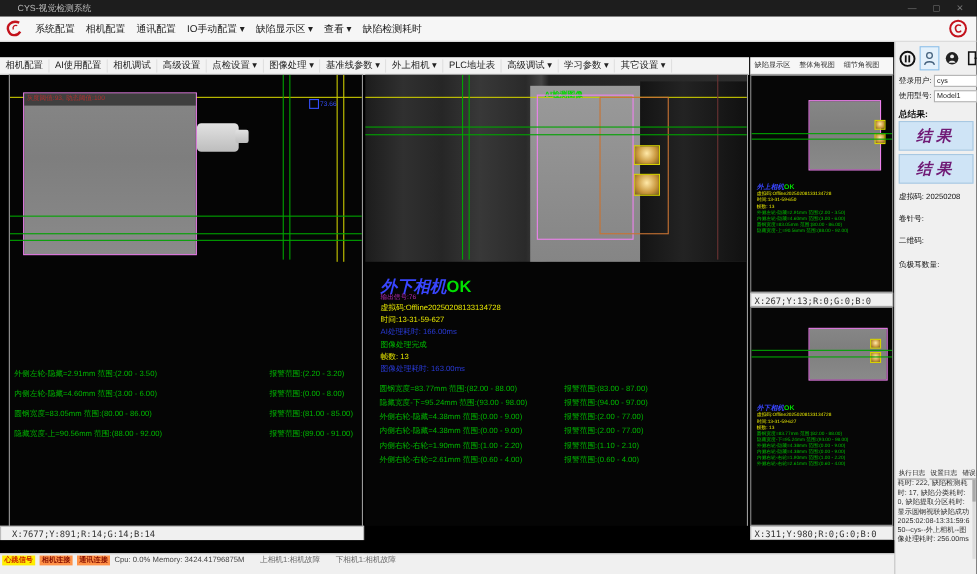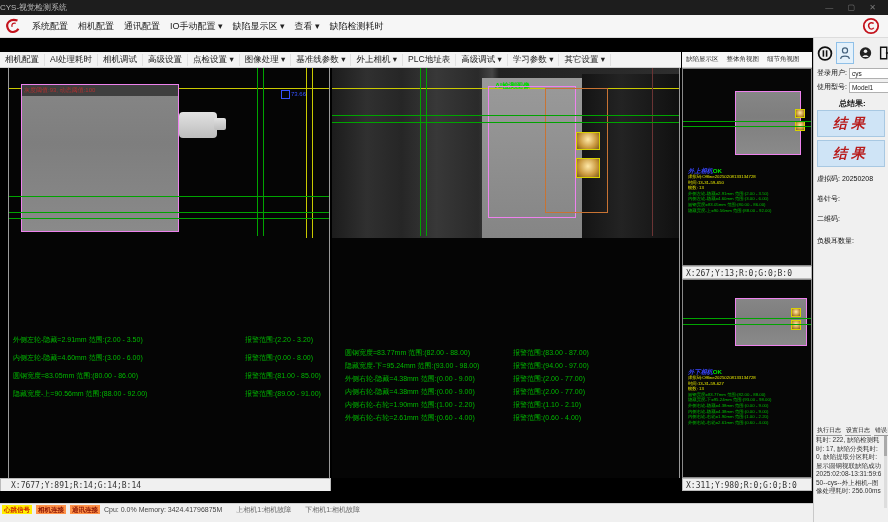--- a/index.html
+++ b/index.html
@@ -1,21 +1,21 @@
 <!DOCTYPE html>
 <html><head>
 <meta charset="utf-8">
 <style>
   html,body{margin:0;padding:0;background:#333;}
   #app{position:relative;width:888px;height:522px;background:#000;overflow:hidden;
        font-family:"Liberation Sans",sans-serif;-webkit-font-smoothing:antialiased;}
   .abs{position:absolute;}
   
   .titlebar{left:0;top:0;width:888px;height:15px;background:#1d1d1d;color:#b9b9b9;
-            font-size:8px;line-height:15px;padding-left:0;box-sizing:border-box;}
+            font-size:8px;line-height:15px;padding-left:16px;box-sizing:border-box;}
   .wctrl{position:absolute;top:0;right:6px;height:15px;line-height:15px;color:#777;font-size:8px;letter-spacing:6px;}
   
   .menubar{left:0;top:15px;width:888px;height:23px;background:#f6f6f6;border-bottom:1px solid #dcdcdc;
            display:flex;align-items:center;box-sizing:border-box;}
   .menubar .logo{width:20px;height:18px;margin:0 4px 0 3px;}
   .menu-item{font-size:9px;color:#222;margin:0 5px;white-space:nowrap;cursor:default;}
   .brand-right{position:absolute;right:8px;top:17px;width:18px;height:18px;}
   
   .tabrow{left:0;top:38px;width:812px;height:14px;background:#ececec;border-bottom:1px solid #d5d5d5;box-sizing:border-box;}
   .tab-active{position:absolute;left:3px;top:1px;height:13px;background:#fcfcfc;border:1px solid #c9c9c9;border-bottom:none;
@@ -74,23 +74,23 @@
   .tinyblock .tt .ok{color:#00e000;font-style:normal;}
   .tinyblock .ln{font-size:7px;line-height:9px;white-space:nowrap;}
   
   .rpanel{left:813px;top:38px;width:75px;height:484px;background:#f0f0f0;border-left:1px solid #c9c9c9;box-sizing:border-box;}
   .rp-btns{position:absolute;left:2px;top:4px;display:flex;gap:2px;align-items:center;}
   .rp-btn{width:16px;height:20px;display:flex;align-items:center;justify-content:center;background:transparent;border:1px solid transparent;}
   .rp-btn.sel{background:#e4f1fb;border:1px solid #8fc0e8;}
   .rp-row{position:absolute;left:3px;font-size:7px;color:#111;white-space:nowrap;}
   .rp-field{display:inline-block;background:#fff;border:1px solid #b0b0b0;font-size:6.5px;line-height:9px;
             min-width:34px;padding:0 2px;vertical-align:middle;color:#222;}
-  .result-label{font-size:8px;font-weight:bold;color:#111;margin-left:22px;}
+  .result-label{font-size:8px;font-weight:bold;color:#111;}
   .resultbox{position:absolute;left:3px;width:66px;height:25px;background:#cfe4f6;border:1px solid #a8c8e2;
-             color:#b91c1c;font-size:14px;font-weight:bold;font-style:italic;text-align:center;line-height:25px;letter-spacing:4px;}
+             color:#701a75;font-size:14px;font-weight:bold;font-style:italic;text-align:center;line-height:25px;letter-spacing:4px;}
   .logtabs{position:absolute;left:2px;top:388px;display:flex;gap:3px;}
   .logtab{font-size:6px;color:#222;border-bottom:1px solid #999;padding:0 1px;white-space:nowrap;}
   .logtext{position:absolute;left:2px;top:398px;width:66px;height:72px;font-size:6.5px;line-height:8.5px;color:#333;
            overflow:hidden;word-break:break-all;}
   .rp-scroll{position:absolute;right:1px;top:398px;width:3px;height:72px;background:#ddd;}
   .rp-scroll i{display:block;width:3px;height:20px;background:#aaa;}
   
   .gapblack{left:0;top:491px;width:813px;height:12px;background:#000;}
   .statusbar{left:0;top:503px;width:813px;height:19px;background:#f0f0f0;border-top:1px solid #cfcfcf;
              display:flex;align-items:flex-start;box-sizing:border-box;padding:1px 0 0 2px;gap:4px;}
@@ -128,21 +128,21 @@
     </div>
   <svg class="abs brand-right" viewBox="0 0 20 20">
     <circle cx="10" cy="10" r="8" fill="none" stroke="#c3121c" stroke-width="2"></circle>
     <path d="M13 7 C9 5 6 8 8 12 C9 14 12 14 13 12" fill="none" stroke="#c3121c" stroke-width="1.6"></path>
   </svg>
 
 
   <div class="abs toolbar">
 
   <span class="tool-item">相机配置</span>
-      <span class="tool-item">AI处理耗时</span>
+      <span class="tool-item">AI使用配置</span>
       <span class="tool-item">相机调试</span>
       <span class="tool-item">高级设置</span>
       <span class="tool-item">点检设置 ▾</span>
       <span class="tool-item">图像处理 ▾</span>
       <span class="tool-item">基准线参数 ▾</span>
       <span class="tool-item">外上相机 ▾</span>
       <span class="tool-item">PLC地址表</span>
       <span class="tool-item">高级调试 ▾</span>
       <span class="tool-item">学习参数 ▾</span>
       <span class="tool-item">其它设置 ▾</span>
@@ -211,20 +211,32 @@
     <div class="hline yel" style="left:0;right:0;top:20px;"></div>
     <div class="ai-label" style="left:163px;top:13px;">AI检测图像</div>
     <div class="roi" style="left:156px;top:18px;width:88px;height:132px;"></div>
     <div class="roi-orange" style="left:213px;top:20px;width:63px;height:125px;"></div>
     <div class="vline grn" style="left:88px;top:0;height:168px;"></div>
     <div class="vline grn" style="left:94px;top:0;height:168px;"></div>
     <div class="vline mar" style="left:320px;top:0;height:168px;"></div>
     <div class="hline grn" style="left:0;right:0;top:47px;"></div>
     <div class="hline grn" style="left:0;right:0;top:54px;"></div>
 
+    <div class="caminfo" style="left:14px;top:186px;">
+      <div class="cam-title">
+        <span>外下相机</span><span class="ok">OK</span>
+      </div>
+      <div class="sig">输出信号:76</div>
+      <div class="iline t-yellow">虚拟码:Offline20250208133134728</div>
+      <div class="iline t-yellow">时间:13-31-59-627</div>
+      <div class="iline t-blue">AI处理耗时: 166.00ms</div>
+      <div class="iline t-green">图像处理完成</div>
+      <div class="iline t-yellow">帧数: 13</div>
+      <div class="iline t-blue">图像处理耗时: 163.00ms</div>
+    </div>
 
     <div class="meas mM" style="left:13px;top:280px;width:330px;">
 
         <div class="mrow">
           <span>圆钢宽度=83.77mm 范围:(82.00 - 88.00)</span>
           <span class="r">报警范围:(83.00 - 87.00)</span>
         </div>
 
         <div class="mrow">
           <span>隐藏宽度-下=95.24mm 范围:(93.00 - 98.00)</span>

